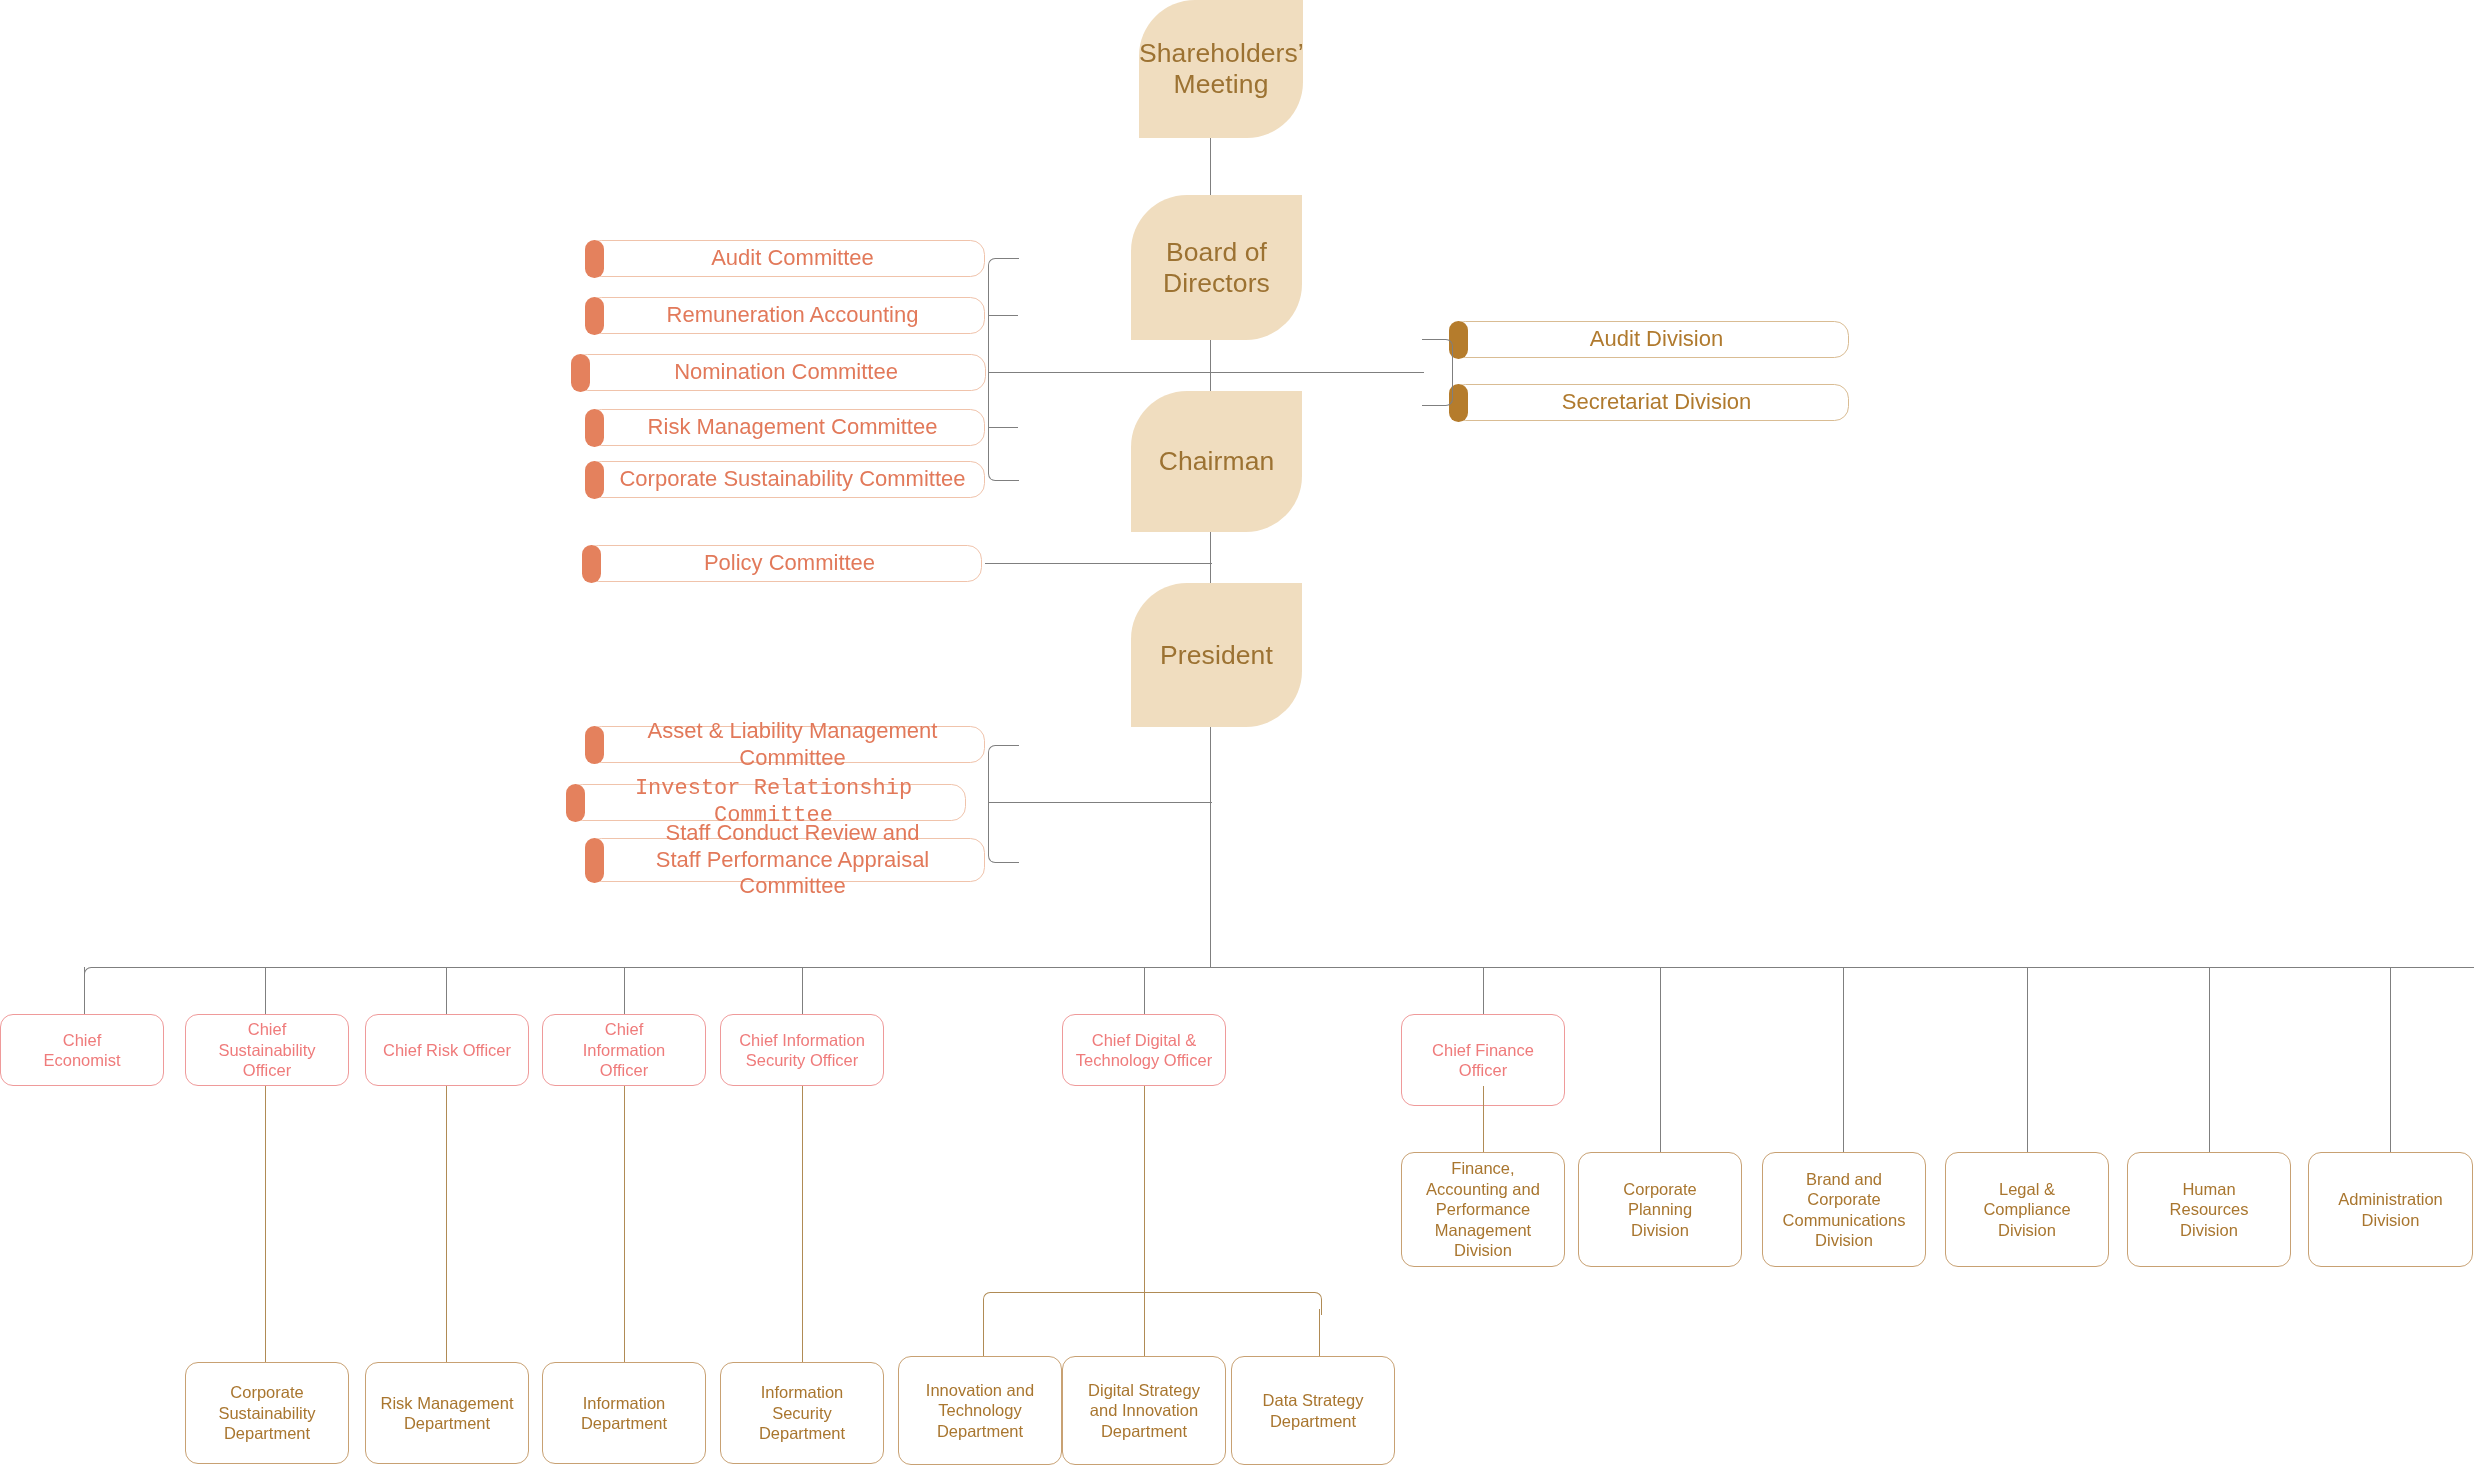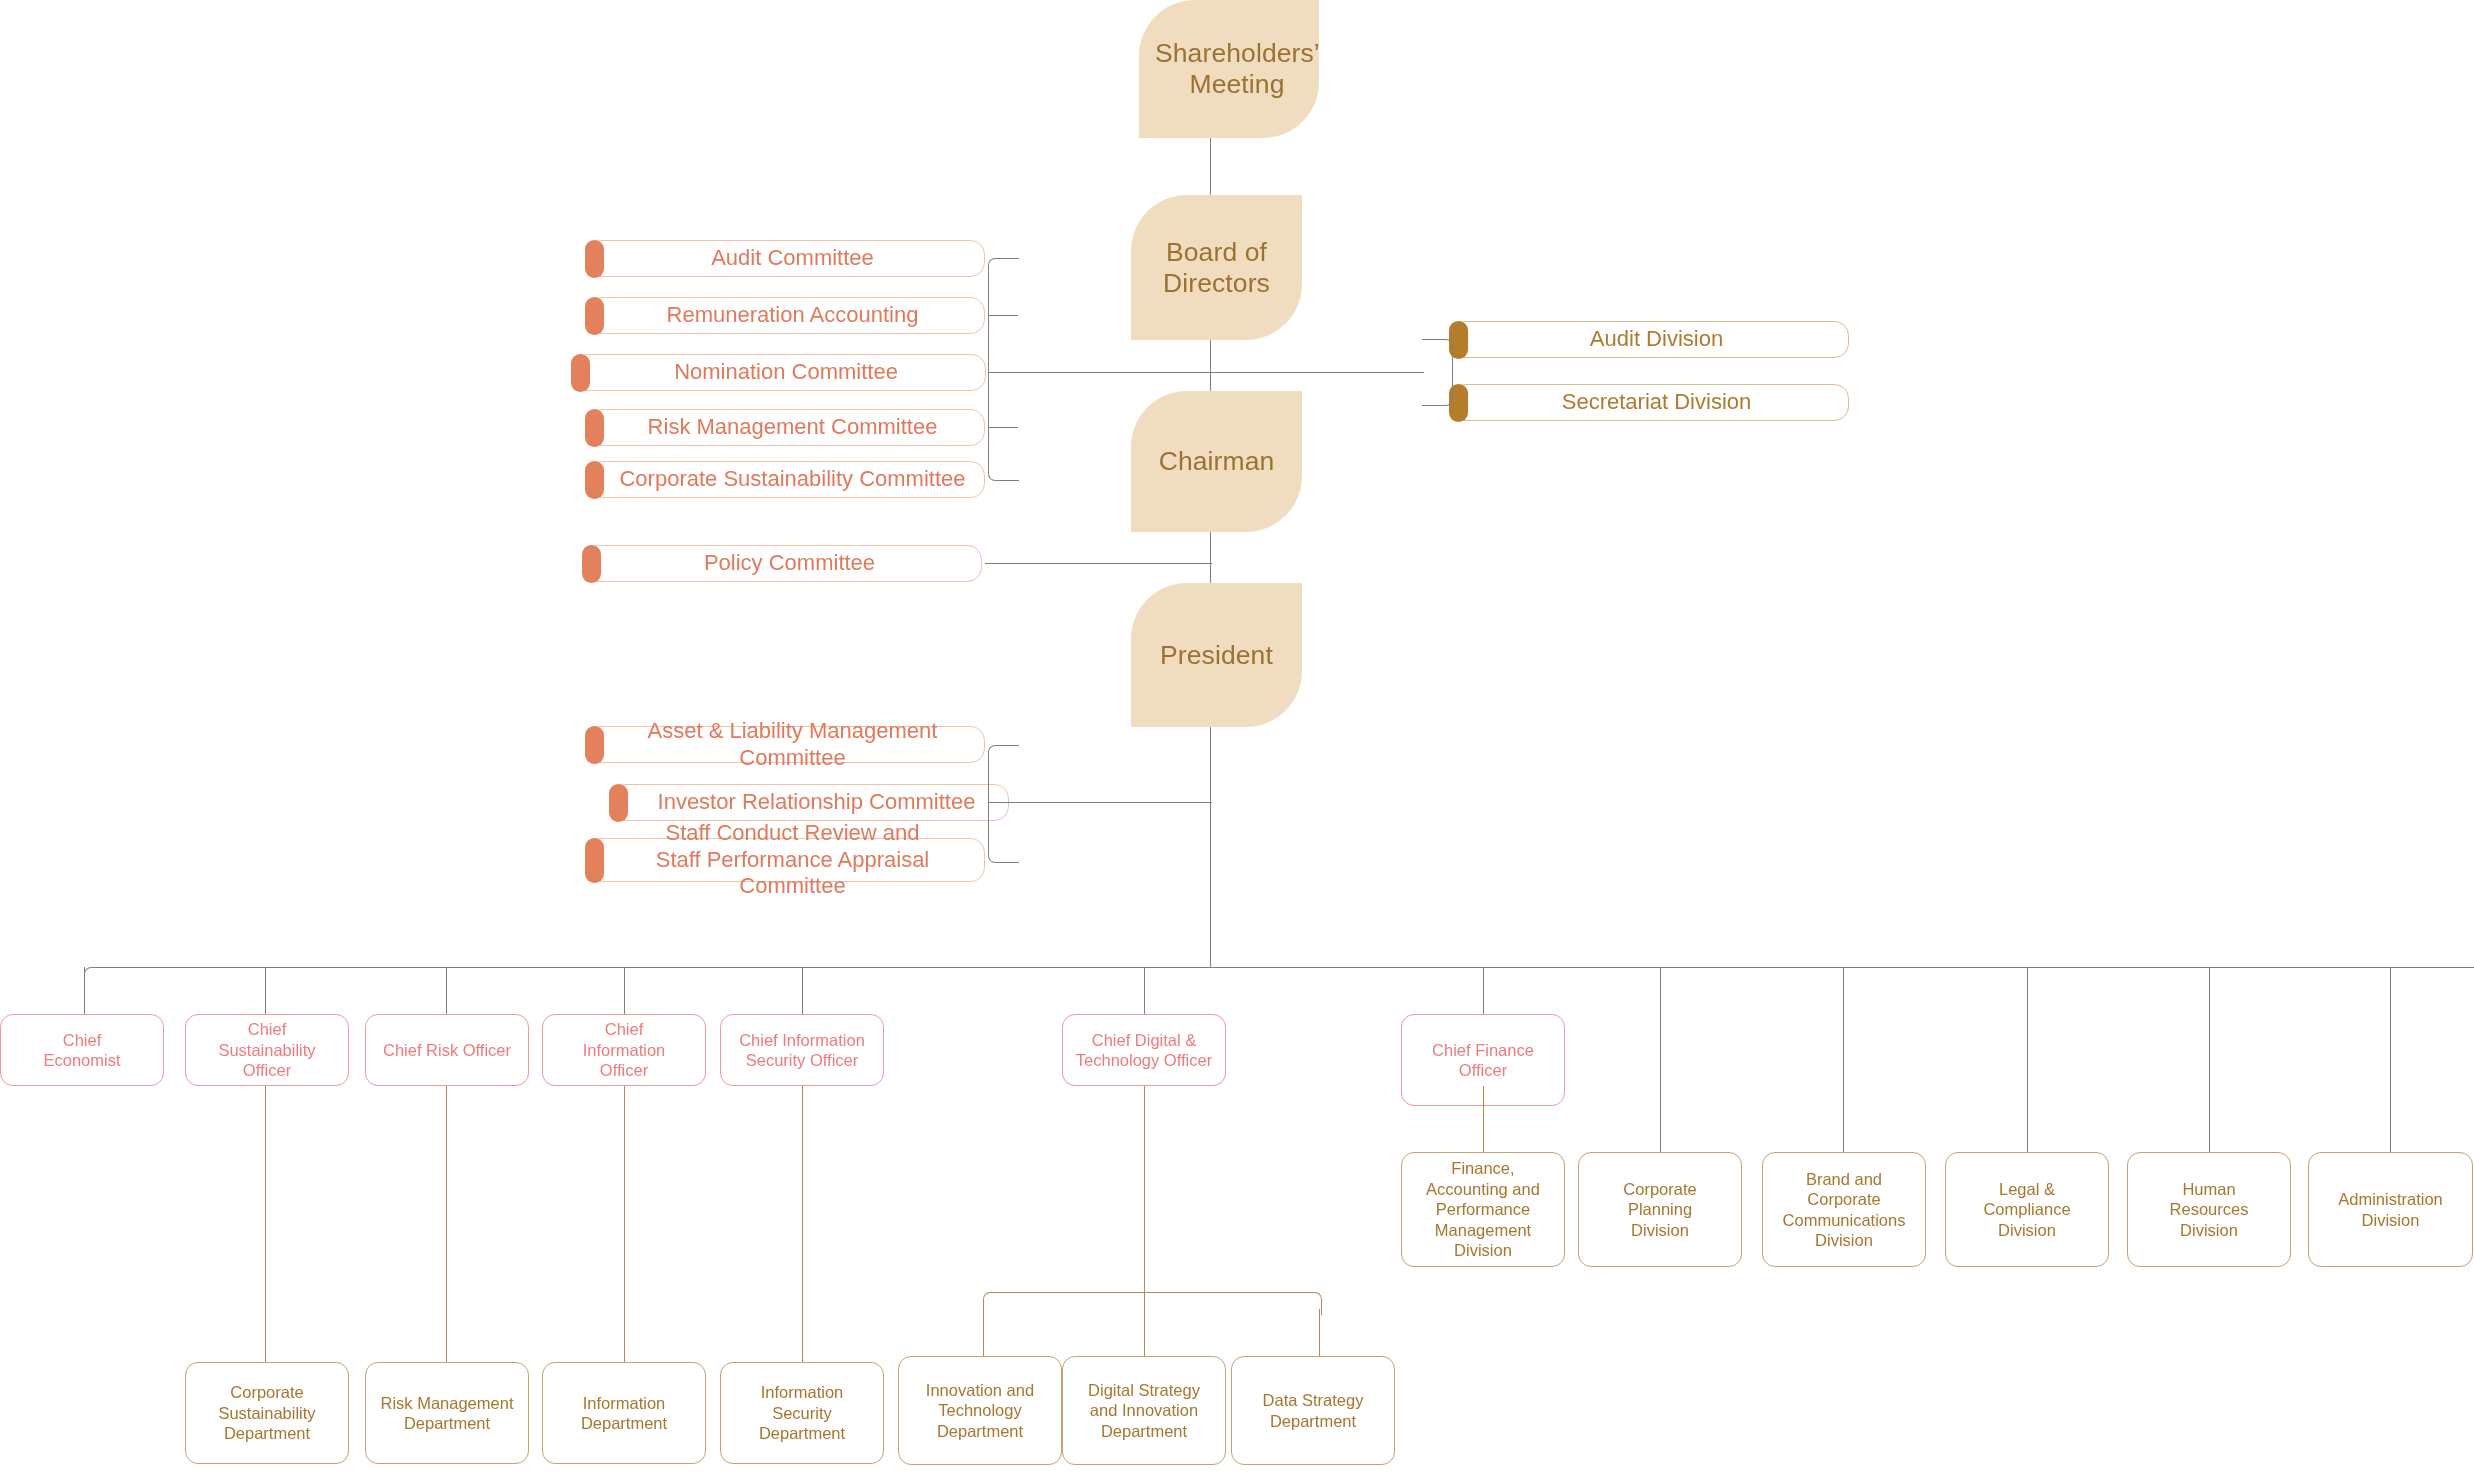--- a/index.html
+++ b/index.html
@@ -77,21 +77,21 @@
 </head>
 <body>
 
 <div id="root">
 
   <div class="ln v" style="left:1210px;top:136px;height:79px;"></div>
   <div class="ln v" style="left:1210px;top:339px;height:72px;"></div>
   <div class="ln v" style="left:1210px;top:531px;height:65px;"></div>
   <div class="ln v" style="left:1210px;top:725px;height:243px;"></div>
 
-  <div class="leaf" style="left:1139px;top:0px;width:164px;height:138px;padding-left:16px;">
+  <div class="leaf" style="left:1139px;top:0px;width:164px;height:138px;">
     <span class="inner">Shareholders’  Meeting</span>
   </div>
 
   <div class="leaf" style="left:1131px;top:195px;width:171px;height:145px;">
     <span class="inner">Board of
 Directors</span>
   </div>
 
   <div class="leaf" style="left:1131px;top:391px;width:171px;height:141px;">
     <span class="inner">Chairman</span>
@@ -143,21 +143,21 @@
   <div class="pill" style="left:584px;top:545px;width:398px;height:37px;">
     <span class="tab"></span>
     <span class="lbl"><span class="inner">Policy Committee</span></span>
   </div>
   <div class="ln h" style="left:985px;top:563px;width:227px;"></div>
 
   <div class="pill" style="left:587px;top:726px;width:398px;height:37px;">
     <span class="tab"></span>
     <span class="lbl"><span class="inner">Asset &amp; Liability Management Committee</span></span>
   </div>
-  <div class="pill" style="left:611px;top:784px;width:398px;height:37px;">
+  <div class="pill" style="left:568px;top:784px;width:398px;height:37px;font-family:Liberation Mono, monospace;">
     <span class="tab"></span>
     <span class="lbl"><span class="inner">Investor Relationship Committee</span></span>
   </div>
   <div class="pill" style="left:587px;top:838px;width:398px;height:44px;">
     <span class="tab"></span>
     <span class="lbl"><span class="inner">Staff Conduct Review and
 Staff Performance Appraisal Committee</span></span>
   </div>
 
   <div class="corner" style="left:988px;top:745px;width:30px;height:116px;border-right:none;border-radius:7.2px 0 0 7.2px;"></div>

